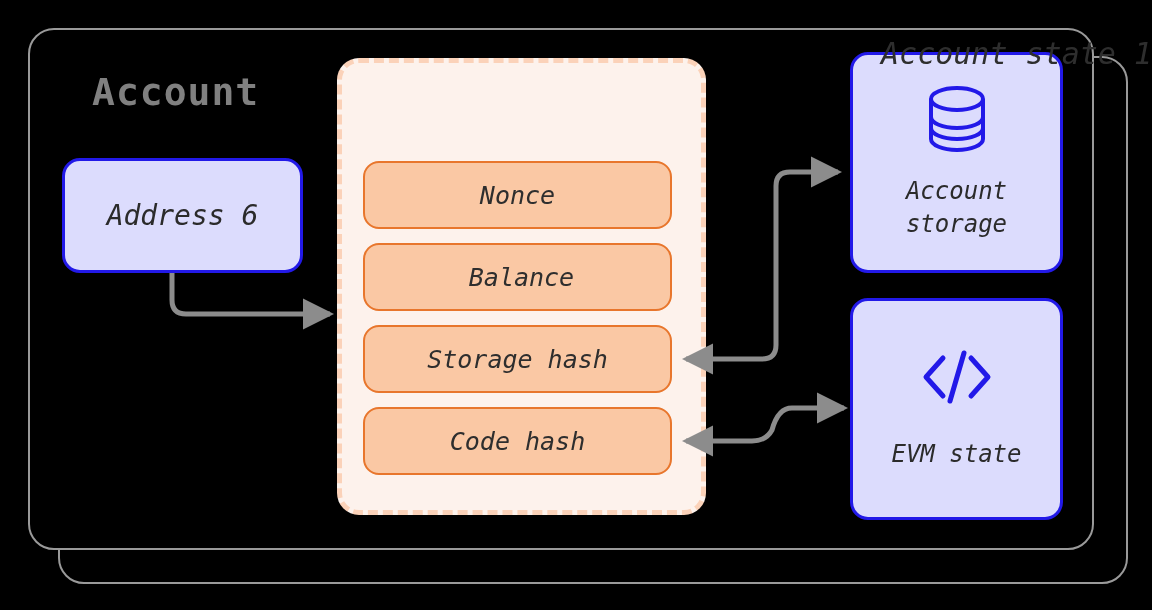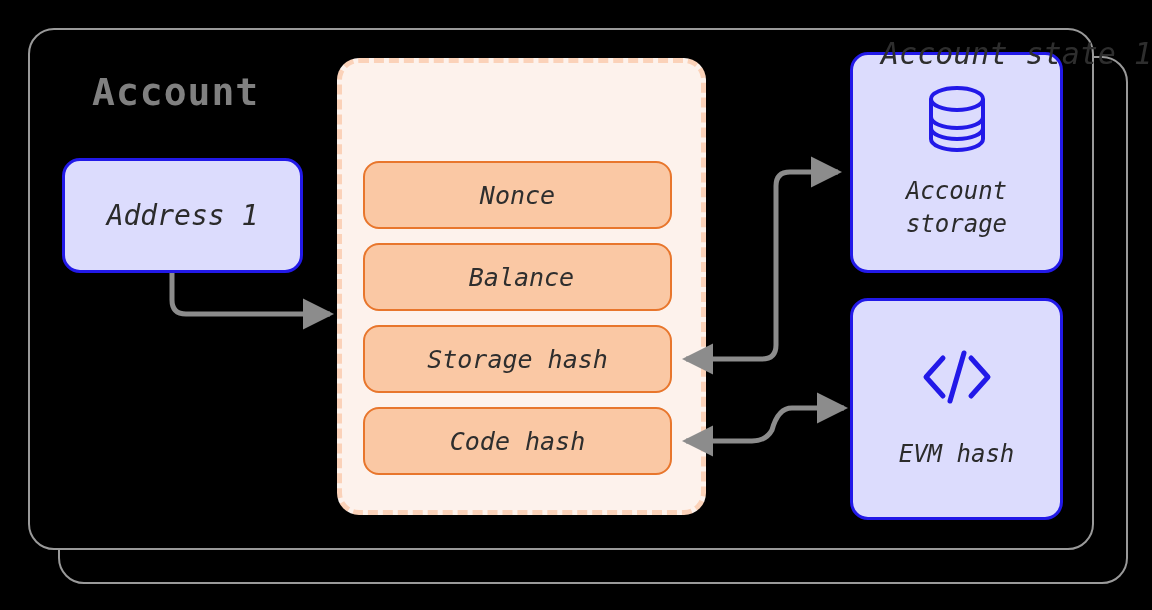--- a/index.html
+++ b/index.html
@@ -169,21 +169,21 @@
 <body>
 
 <div id="canvas">
 
   <div class="card-outline card-back"></div>
   <div class="card-outline card-front"></div>
 
   <div class="section-title">Account</div>
 
   <div class="blue-box address-box">
-    <span class="box-label">Address 1</span>
+    <span class="box-label">Address 6</span>
   </div>
 
   <div class="state-container"></div>
   <div class="state-title">Account state 1</div>
 
   <div class="pill pill-nonce">
     <span>Nonce</span>
   </div>
   <div class="pill pill-balance">
     <span>Balance</span>
@@ -209,21 +209,21 @@
   </div>
 
   <div class="blue-box evm-box">
     <span class="box-icon">
       <svg width="78" height="58" viewBox="0 0 78 58" aria-hidden="true">
         <path d="M25 10 L8 29 L25 48" fill="none" stroke="#2219e8" stroke-width="5" stroke-linecap="round" stroke-linejoin="round"></path>
         <path d="M53 10 L70 29 L53 48" fill="none" stroke="#2219e8" stroke-width="5" stroke-linecap="round" stroke-linejoin="round"></path>
         <path d="M46 5 L32 53" fill="none" stroke="#2219e8" stroke-width="5" stroke-linecap="round"></path>
       </svg>
     </span>
-    <span class="box-label">EVM hash</span>
+    <span class="box-label">EVM state</span>
   </div>
 
   <svg class="connectors" viewBox="0 0 1152 610">
     <defs>
       <marker id="arrow-end" markerWidth="7" markerHeight="7" refX="5.4" refY="3.5" orient="auto" markerUnits="strokeWidth">
         <path d="M0,0.4 L6.2,3.5 L0,6.6 z" fill="#8c8c8c"></path>
       </marker>
       <marker id="arrow-start" markerWidth="7" markerHeight="7" refX="0.8" refY="3.5" orient="auto" markerUnits="strokeWidth">
         <path d="M6.2,0.4 L0,3.5 L6.2,6.6 z" fill="#8c8c8c"></path>
       </marker>

